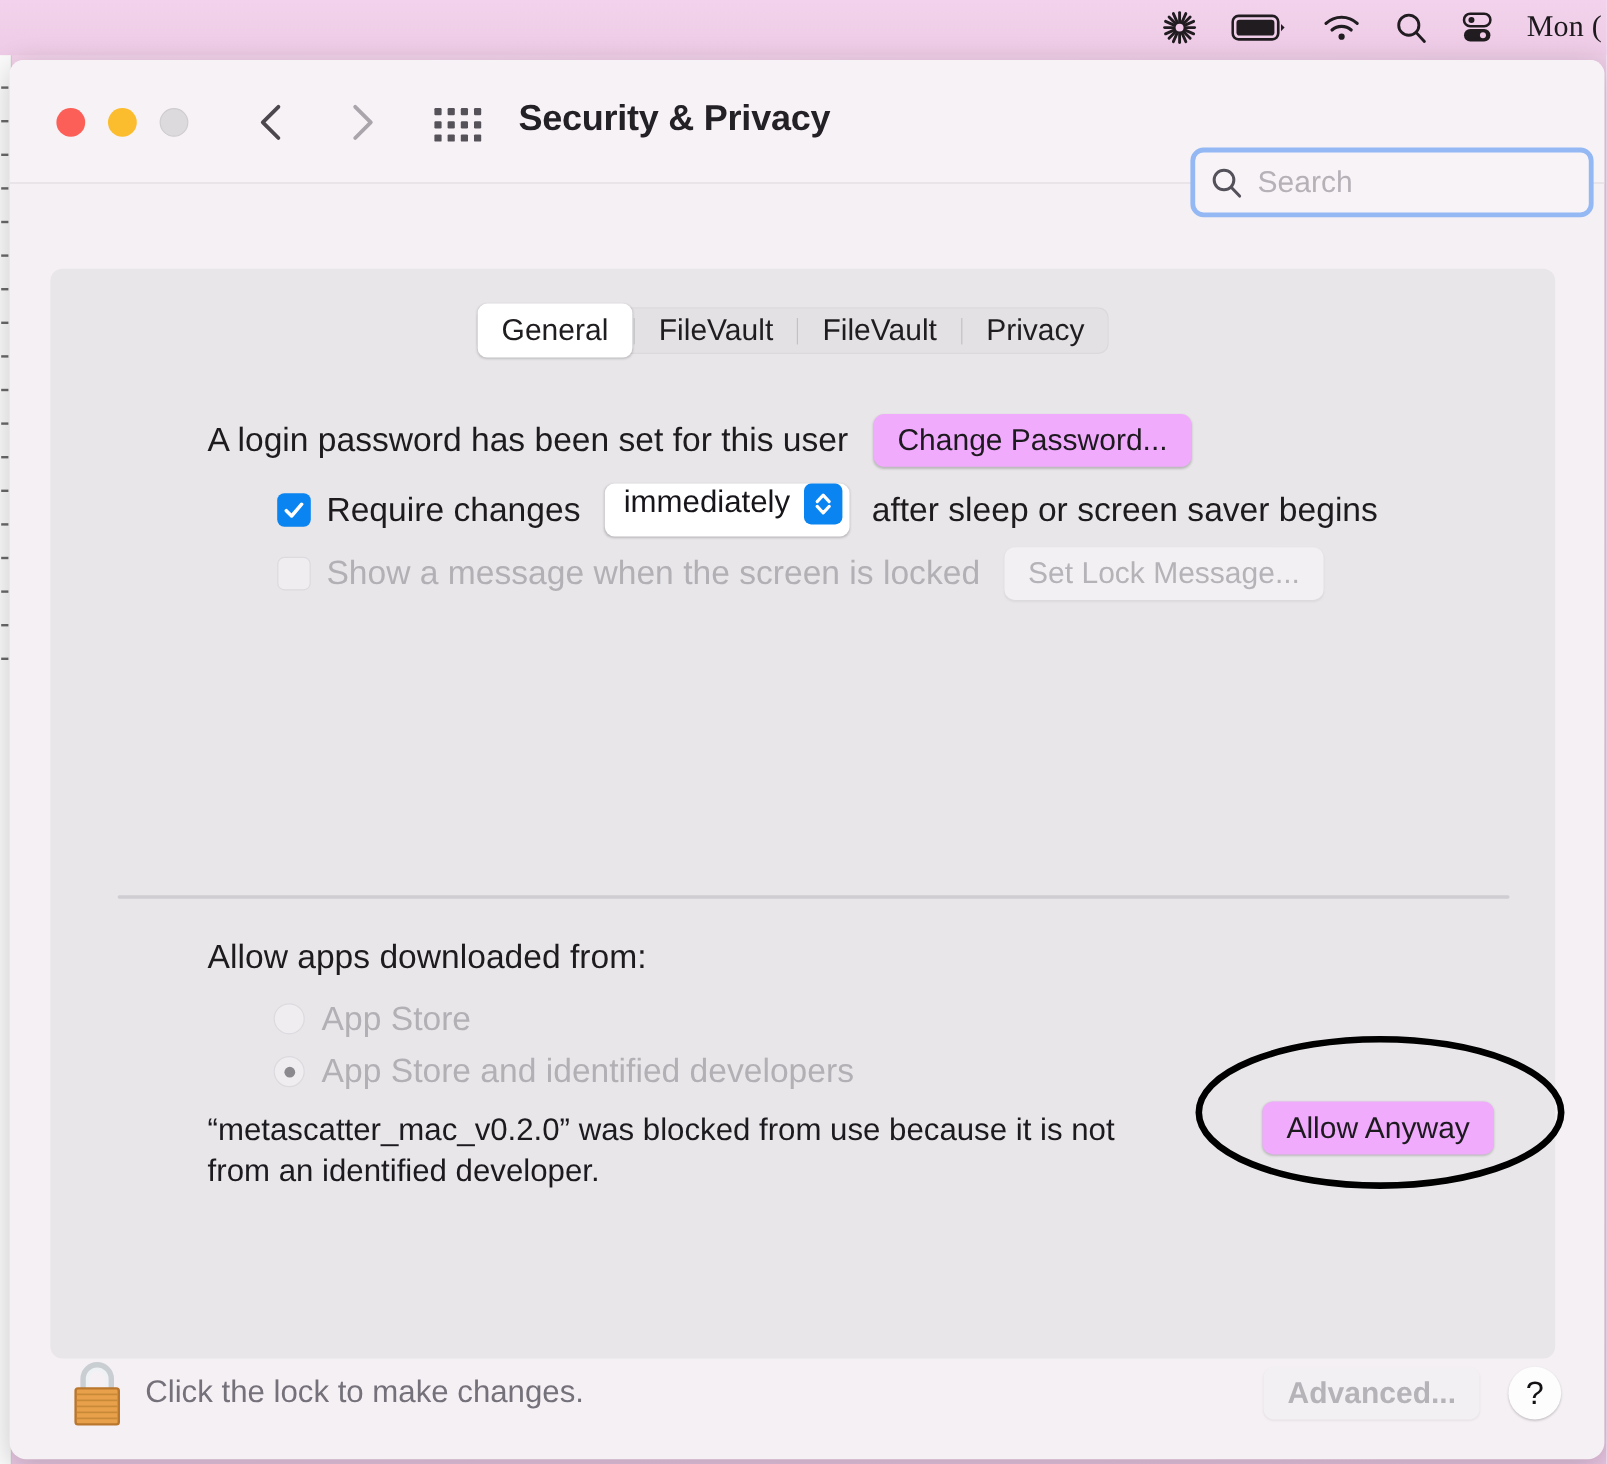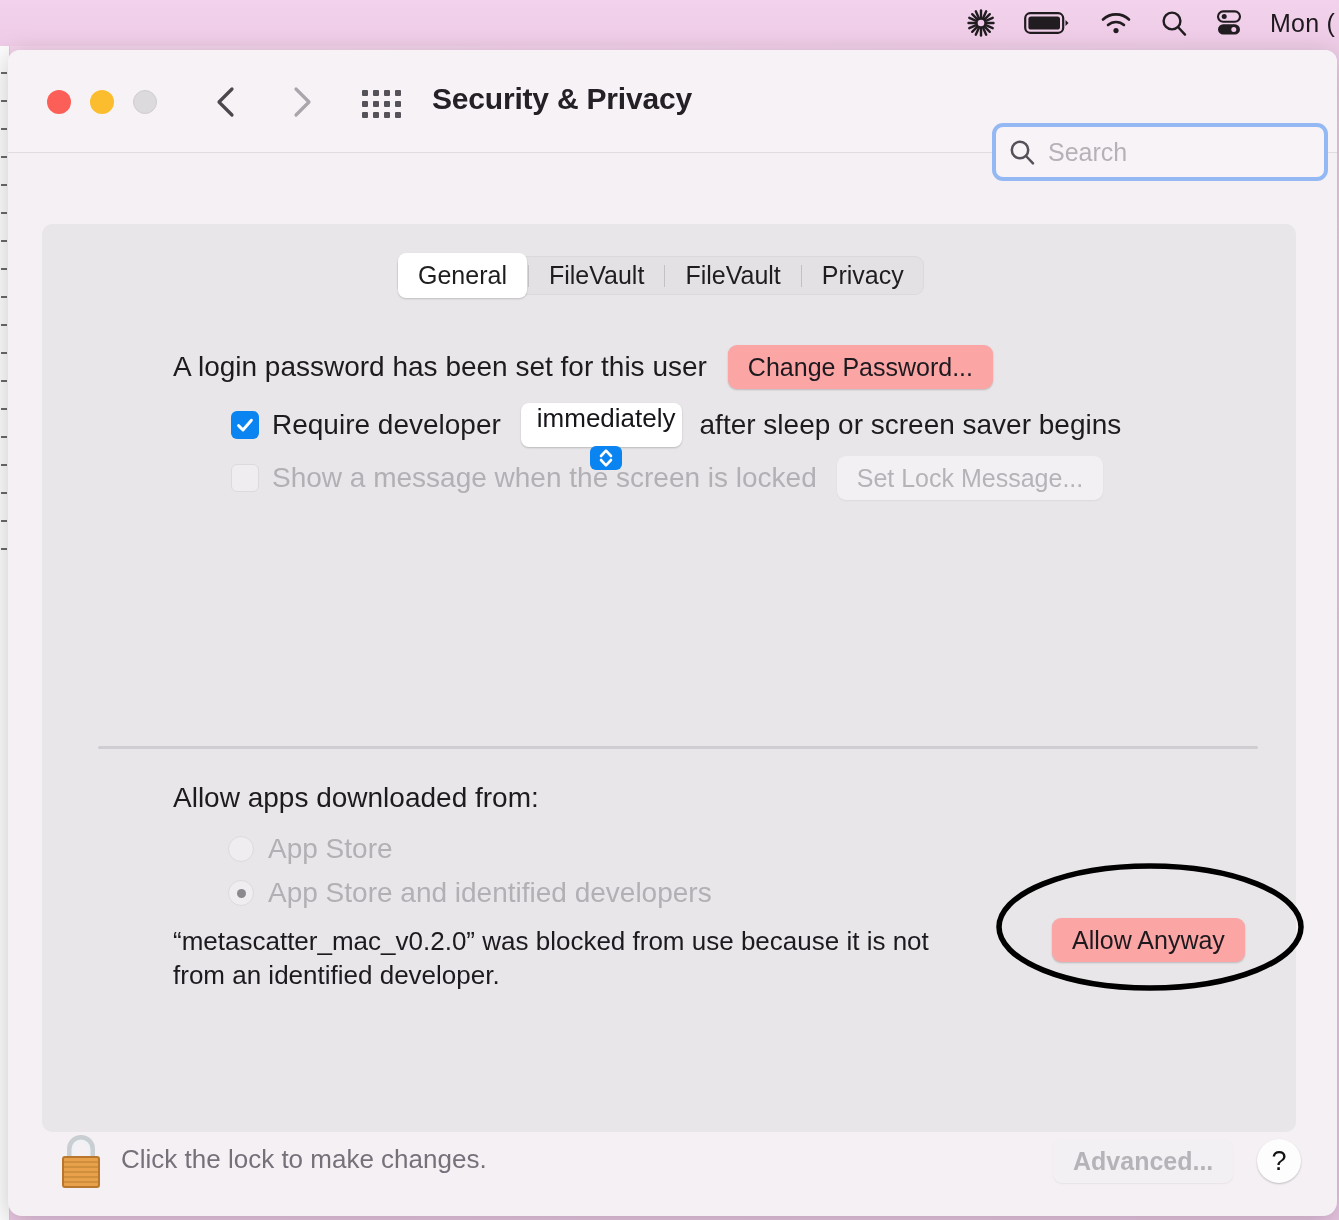--- a/index.html
+++ b/index.html
@@ -35,20 +35,21 @@
     padding-right: 4px;
     box-sizing: border-box;
   }
   .mb-item {
     display: flex;
     align-items: center;
     justify-content: center;
     height: 46px;
     padding: 0 14px;
     color: #201c20;
+    font-family: Liberation Serif, serif;
   }
   .mb-clock {
     font-size: 25px;
     color: #1d191d;
     letter-spacing: 0.2px;
     padding-right: 0;
     white-space: nowrap;
     overflow: hidden;
   }
 
@@ -188,21 +189,21 @@
     width: 1254px; height: 908px;
     background: #e8e6e9;
     border-radius: 10px;
   }
 
   .row { position: absolute; display: flex; align-items: center; }
   .txt { font-size: 28px; color: #1e1b1f; white-space: nowrap; }
   .txt.dim { color: #b3b0b5; }
 
   .btn {
-    background: #fca5a5;
+    background: #f0abfc;
     border: 0;
     border-radius: 9px;
     box-shadow: 0 1px 2px rgba(0,0,0,.20);
     font-family: "Liberation Sans", sans-serif;
     font-size: 25px;
     color: #1d1a1f;
     padding: 0 20px;
     height: 44px;
     line-height: 44px;
     white-space: nowrap;
@@ -225,25 +226,23 @@
     border: 1px solid #dcdade;
     box-sizing: border-box;
   }
 
   .popup {
     height: 44px;
     background: #ffffff;
     border-radius: 8px;
     box-shadow: 0 1px 2px rgba(0,0,0,.20);
     display: flex;
-    align-items: center;
     padding-left: 16px;
     padding-right: 6px;
     gap: 12px;
-    flex-direction: column;
   }
   .popup .pval { font-size: 26px; color: #17141a; white-space: nowrap; }
   .popup .chev {
     width: 32px; height: 34px;
     background: #0a84f0;
     border-radius: 6px;
     display: flex; align-items: center; justify-content: center;
   }
 
   .radio {
@@ -447,21 +446,21 @@
         <span class="txt">A login password has been set for this user</span>
         <button class="btn" style="margin-left:21px;">Change Password...</button>
       </div>
 
       <div class="row" style="left:189px; top:179px;">
         <span class="checkbox">
           <svg width="20" height="20" viewBox="0 0 20 20">
             <polyline points="3.6,10.6 8,15 16.4,5.2" fill="none" stroke="#ffffff" stroke-width="2.9" stroke-linecap="round" stroke-linejoin="round"></polyline>
           </svg>
         </span>
-        <span class="txt" style="margin-left:13px;">Require developer</span>
+        <span class="txt" style="margin-left:13px;">Require changes</span>
         <span class="popup" style="margin-left:20px;">
           <span class="pval">immediately</span>
           <span class="chev">
             <svg width="18" height="24" viewBox="0 0 18 24">
               <polyline points="4,10 9,4.6 14,10" fill="none" stroke="#ffffff" stroke-width="2.6" stroke-linecap="round" stroke-linejoin="round"></polyline>
               <polyline points="4,14 9,19.4 14,14" fill="none" stroke="#ffffff" stroke-width="2.6" stroke-linecap="round" stroke-linejoin="round"></polyline>
             </svg>
           </span>
         </span>
         <span class="txt" style="margin-left:18px;">after sleep or screen saver begins</span>

